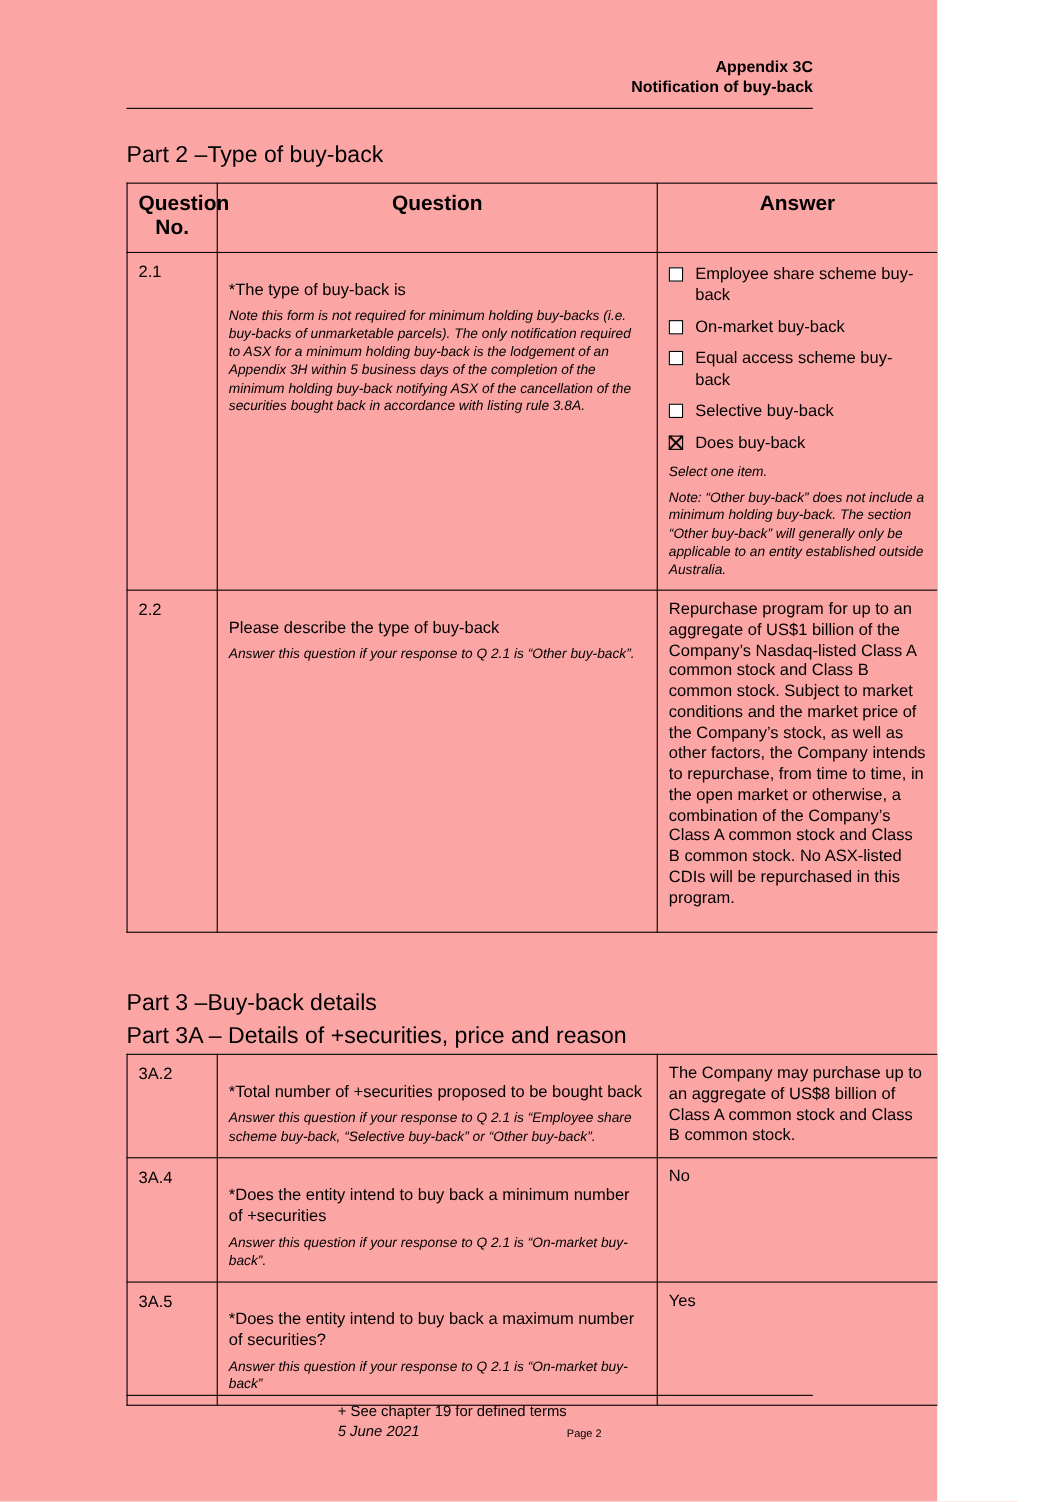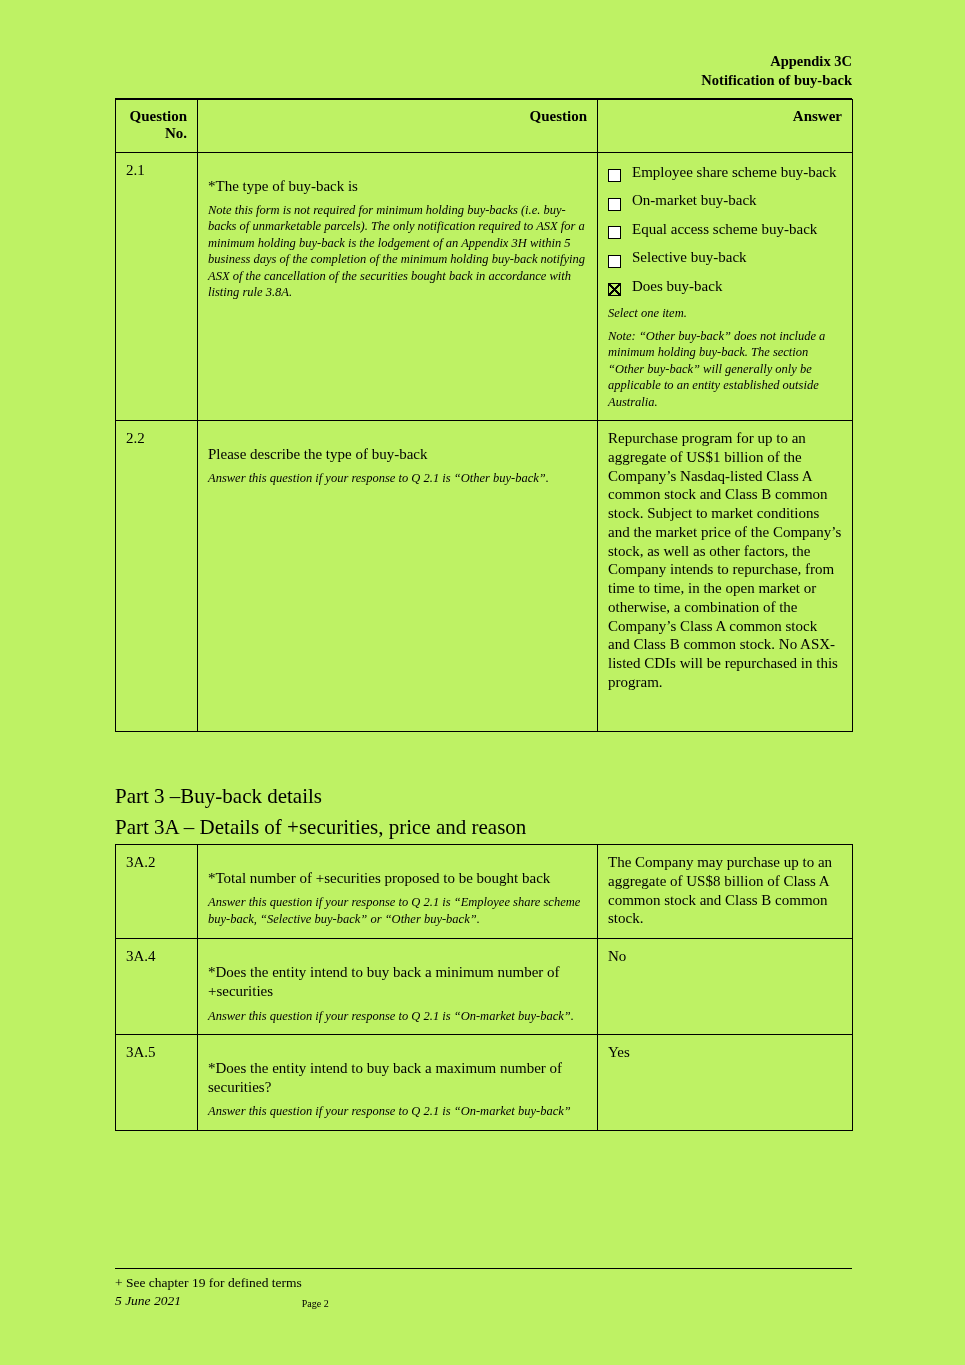--- a/index.html
+++ b/index.html
@@ -1,76 +1,77 @@
 <!DOCTYPE html>
 <html><head>
 <meta charset="utf-8">
 <style>
   html,body{margin:0;padding:0;background:#fff;}
   .page{
     position:relative;
-    width:965px;height:1365px;
-    background:#bef264;color:#000;
-    font-family:Liberation Serif, serif;
+    width:852px;height:1365px;
+    background:#fca5a5;color:#000;
+    font-family:Liberation Sans, sans-serif;
     box-sizing:border-box;
     overflow:hidden;
   }
   .content{padding:0 113px 0 115px;}
   
   .doc-header{padding-top:52px;}
   .doc-header-text{text-align:right;font-weight:bold;font-size:14.5px;line-height:1.3;}
   .hdr-rule{border:none;border-top:1.6px solid #000;margin:8px 0 0 0;}
   
   .part-heading{font-size:21px;font-weight:normal;margin:30px 0 13px 0;}
   .part-subheading{font-size:21px;font-weight:normal;margin:0 0 4px 0;}
   
   table{border-collapse:collapse;width:737px;table-layout:fixed;}
   th,td{border:1.4px solid #000;vertical-align:top;padding:8px 10px 10px 10px;}
   col.c-no{width:82px;}
   col.c-q{width:400px;}
   col.c-a{width:255px;}
-  th{font-size:15px;font-weight:bold;text-align:right;}
+  th{font-size:19px;font-weight:bold;text-align:center;}
   td{font-size:15px;line-height:1.28;}
   .q-title{margin:16px 0 6px 0;}
   .q-note{font-style:italic;font-size:12.5px;line-height:1.32;margin:0;}
   .a-text{margin:0;line-height:1.25;}
   
-  .opt{display:flex;gap:11px;margin:2px 0 9px 0;align-items:flex-end;}
+  .opt{display:flex;gap:11px;margin:2px 0 9px 0;align-items:flex-start;}
   .cb{flex:0 0 auto;width:11px;height:11px;border:1.4px solid #000;margin-top:3px;background:#fff;}
   .cb.checked{
     background:
       linear-gradient(to top right, transparent 44%, #000 44%, #000 56%, transparent 56%),
       linear-gradient(to bottom right, transparent 44%, #000 44%, #000 56%, transparent 56%);
   }
   .opt-label{line-height:1.3;}
   .a-note{font-style:italic;font-size:12.5px;line-height:1.32;margin:6px 0 0 0;}
   .a-note-first{margin-top:6px;}
   
   .part3-heading{margin-top:52px;margin-bottom:6px;}
   
   .doc-footer{position:absolute;left:115px;right:113px;top:1268px;}
   .ftr-rule{border:none;border-top:1.2px solid #000;margin:0 0 5px 0;}
-  .ftr-row{display:flex;justify-content:flex-start;align-items:flex-end;font-size:13.5px;line-height:1.35;}
+  .ftr-row{display:flex;justify-content:center;align-items:flex-end;font-size:13.5px;line-height:1.35;}
   .ftr-date{font-style:italic;}
   .ftr-page{font-size:10px;}
 </style>
 </head>
 <body>
 
 <div class="page">
   <div class="content">
 
     <div class="doc-header">
       <div class="doc-header-text">
         <div>Appendix 3C</div>
         <div>Notification of buy-back</div>
       </div>
       <hr class="hdr-rule">
     </div>
 
+    <h1 class="part-heading">Part 2 –Type of buy-back</h1>
 
     <table>
       <colgroup>
           <col class="c-no">
           <col class="c-q">
           <col class="c-a">
         </colgroup>
       <tbody>
           <tr>
         <th>Question No.</th>

